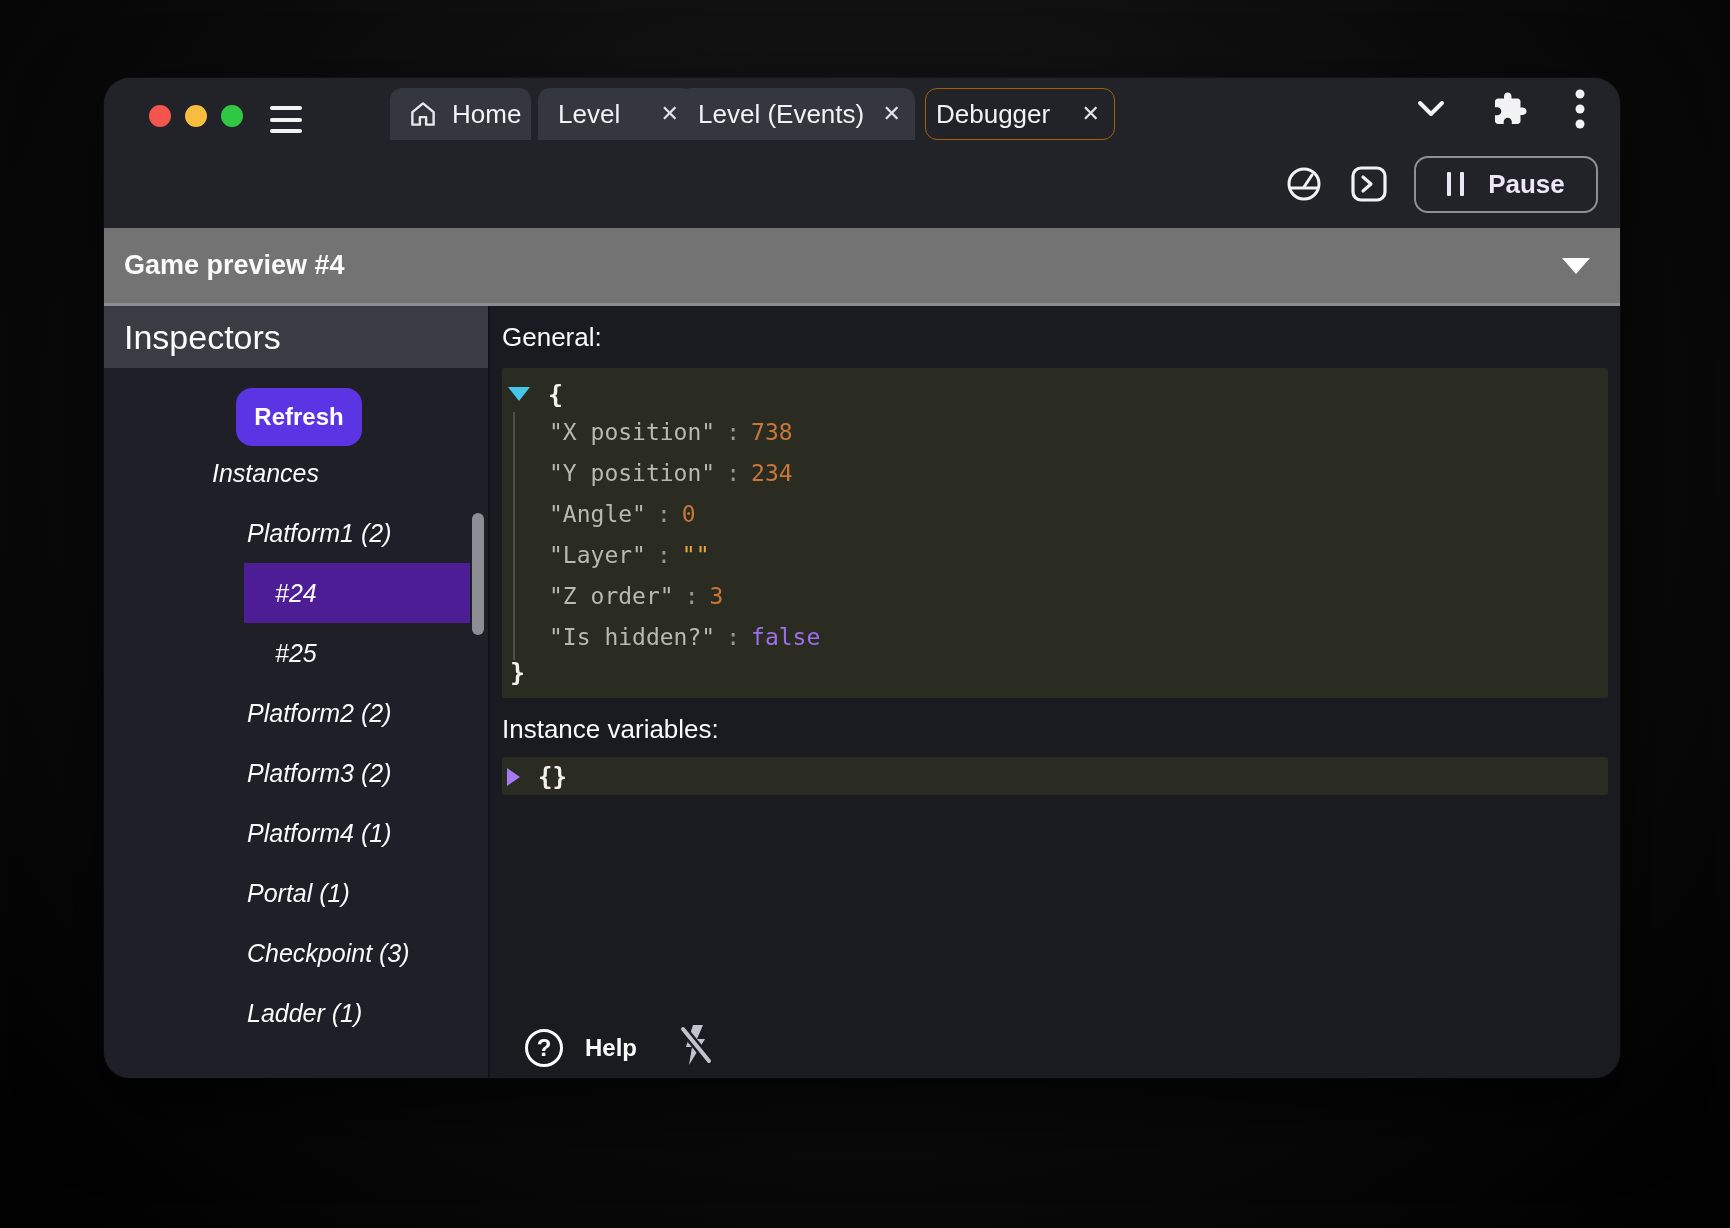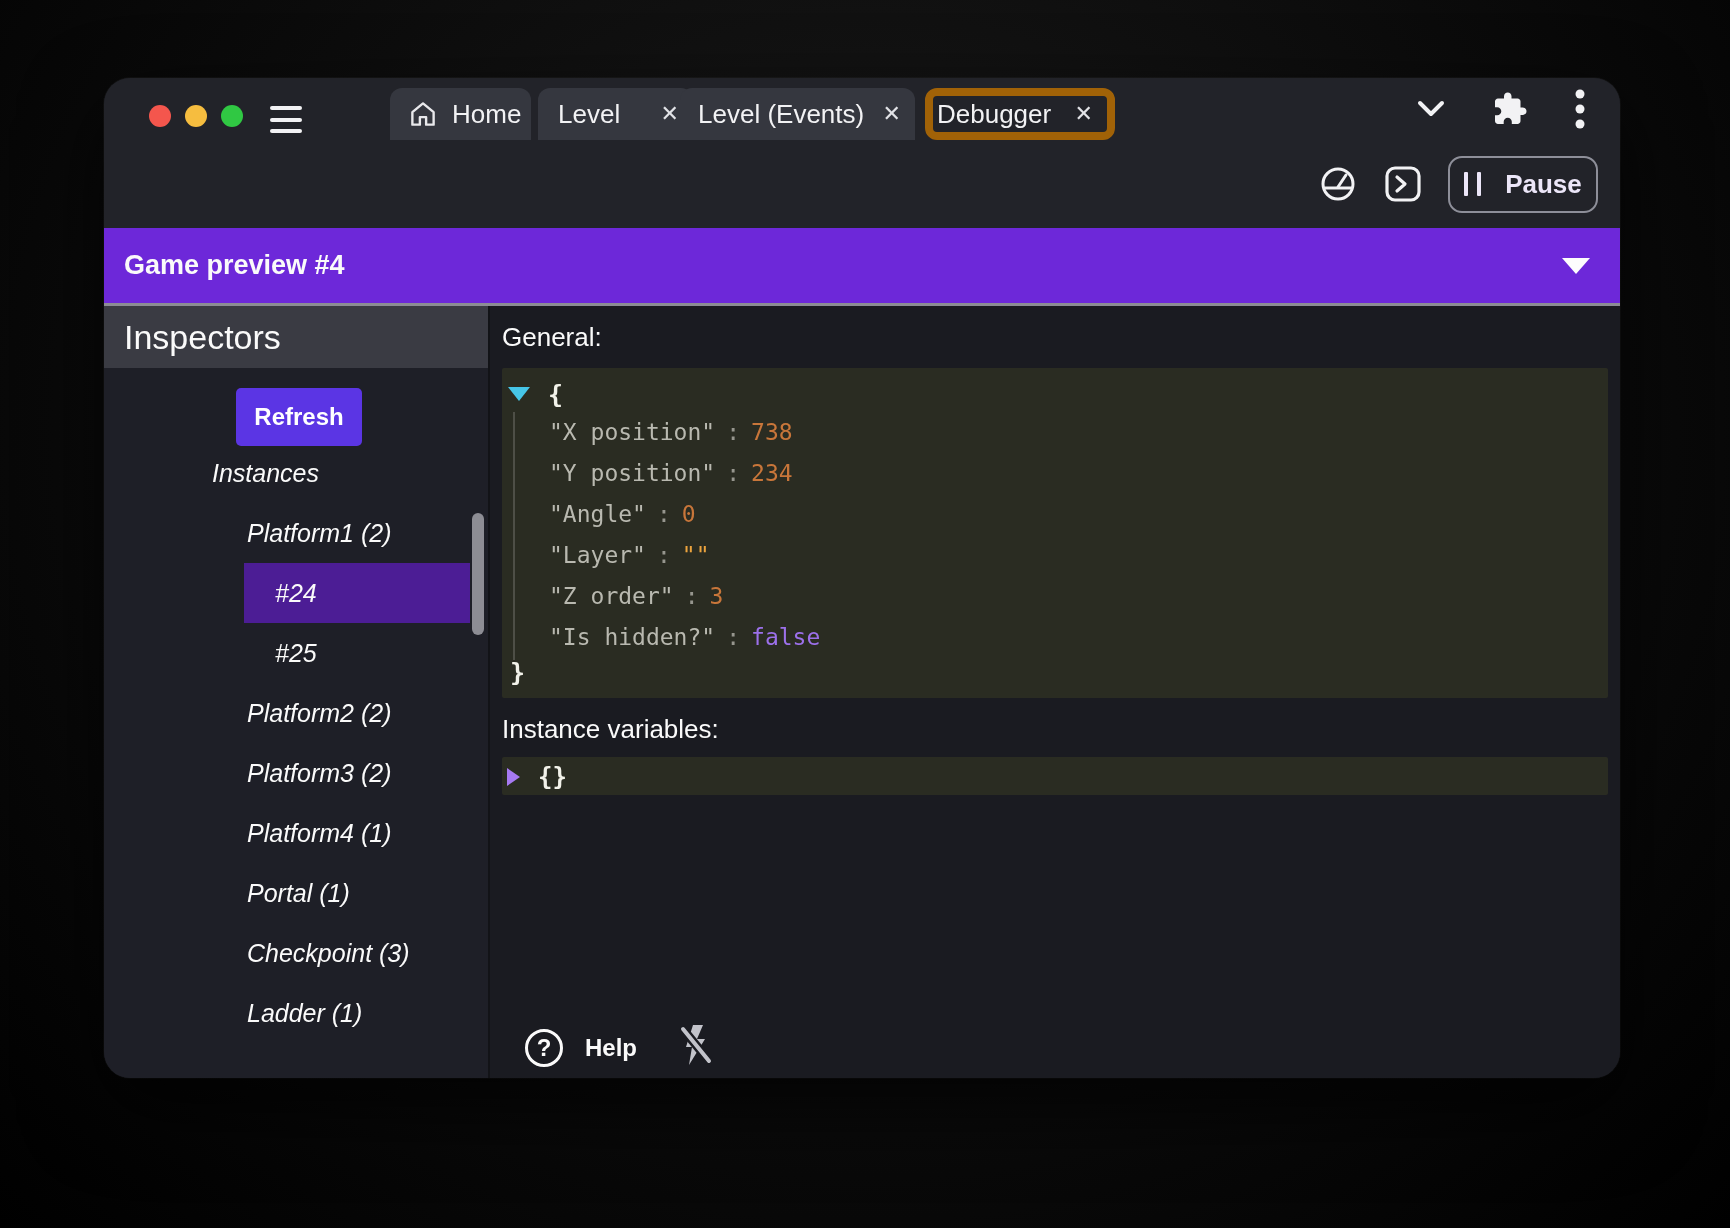--- a/index.html
+++ b/index.html
@@ -20,50 +20,50 @@
   .light { width:22px; height:22px; border-radius:50%; }
   .light.red{ background:#f4564d; } .light.yellow{ background:#f6bd3f; } .light.green{ background:#30c843; }
   .hamburger { position:absolute; left:158px; top:28px; width:32px; height:27px;
     display:flex; flex-direction:column; justify-content:space-between; cursor:pointer; }
   .hamburger span { display:block; height:4px; border-radius:2px; background:#f2f2f4; }
   .tab { position:absolute; top:10px; height:52px; background:#35373f; border-radius:12px 12px 0 0;
     display:flex; align-items:center; color:#f2f2f4; font-size:26px; }
   .tab-home  { left:278px; width:141px; padding-left:18px; }
   .tab-level { left:426px; width:155px; padding-left:20px; }
   .tab-events{ left:568px; width:235px; padding-left:18px; }
-  .tab-debugger { left:813px; width:190px; padding-left:4px;
-    background:transparent; border:8px solid #a16207; border-radius:12px; }
+  .tab-debugger { left:813px; width:190px; padding-left:10px;
+    background:transparent; border:1px solid #a16207; border-radius:12px; }
   .tab .close { margin-left:auto; margin-right:14px; font-size:22px; color:#e2e3e7; line-height:1; }
   .home-ic { width:30px; height:30px; margin-right:14px; }
   .tab-right-icons { position:absolute; right:0; top:0; height:62px; display:flex;
     align-items:center; gap:46px; padding-right:42px; }
   
   .toolrow { position:absolute; left:0; top:62px; width:100%; height:88px;
     display:flex; align-items:center; justify-content:flex-end; gap:26px; padding-right:22px; }
   .icon-btn { display:flex; align-items:center; justify-content:center; cursor:pointer; }
-  .pause-btn { width:150px; height:57px; border:2px solid #8e8f99; border-radius:14px;
+  .pause-btn { width:184px; height:57px; border:2px solid #8e8f99; border-radius:14px;
     display:flex; align-items:center; justify-content:center; gap:24px; cursor:pointer; }
   .pause-bars { display:flex; gap:9px; }
   .pause-bars span { width:4px; height:24px; background:#ece6f8; border-radius:1px; }
   .pause-label { color:#ece6f8; font-size:26px; font-weight:bold; }
   
-  .preview-row { position:relative; height:75px; background:#6d28d9;
+  .preview-row { position:relative; height:75px; background:#737373;
     display:flex; align-items:center; padding:0 30px 0 20px; cursor:pointer; }
   .preview-label { color:#fafafa; font-size:27px; font-weight:bold; }
   .preview-caret { margin-left:auto; width:0; height:0;
     border-left:14px solid transparent; border-right:14px solid transparent;
     border-top:16px solid #fdfdfd; }
   .select-underline { height:3px; background:#8c8d94; }
   
   .content { display:flex; height:772px; }
   .sidebar { position:relative; width:384px; background:#1e1f27; flex:none; }
   .sidebar-header { height:62px; background:#3a3b43; display:flex; align-items:center;
     padding-left:20px; color:#fafafa; font-size:34px; font-weight:500; }
   .refresh-btn { position:absolute; left:132px; top:82px; width:126px; height:58px;
-    background:#5b35e4; border:none; border-radius:5px; color:#fff;
+    background:#5b35e4; border:none; border-radius:16px; color:#fff;
     font-family:"Liberation Sans",sans-serif; font-size:24px; font-weight:bold; cursor:pointer; }
   .tree { position:absolute; left:0; top:137px; width:100%;font-style:italic; }
   .trow { height:60px; display:flex; align-items:center; color:#fafafa; font-size:25px; cursor:pointer; }
   .trow.lvl1 { padding-left:108px; }
   .trow.lvl2 { padding-left:143px; }
   .trow.lvl3 { padding-left:171px; }
   .trow.selected { padding-left:0; }
   .trow.selected .sel-box { margin-left:140px; width:226px; height:60px; background:#4c1d95;
     display:flex; align-items:center; padding-left:31px; }
   .side-scroll { position:absolute; left:368px; top:207px; width:12px; height:122px;

